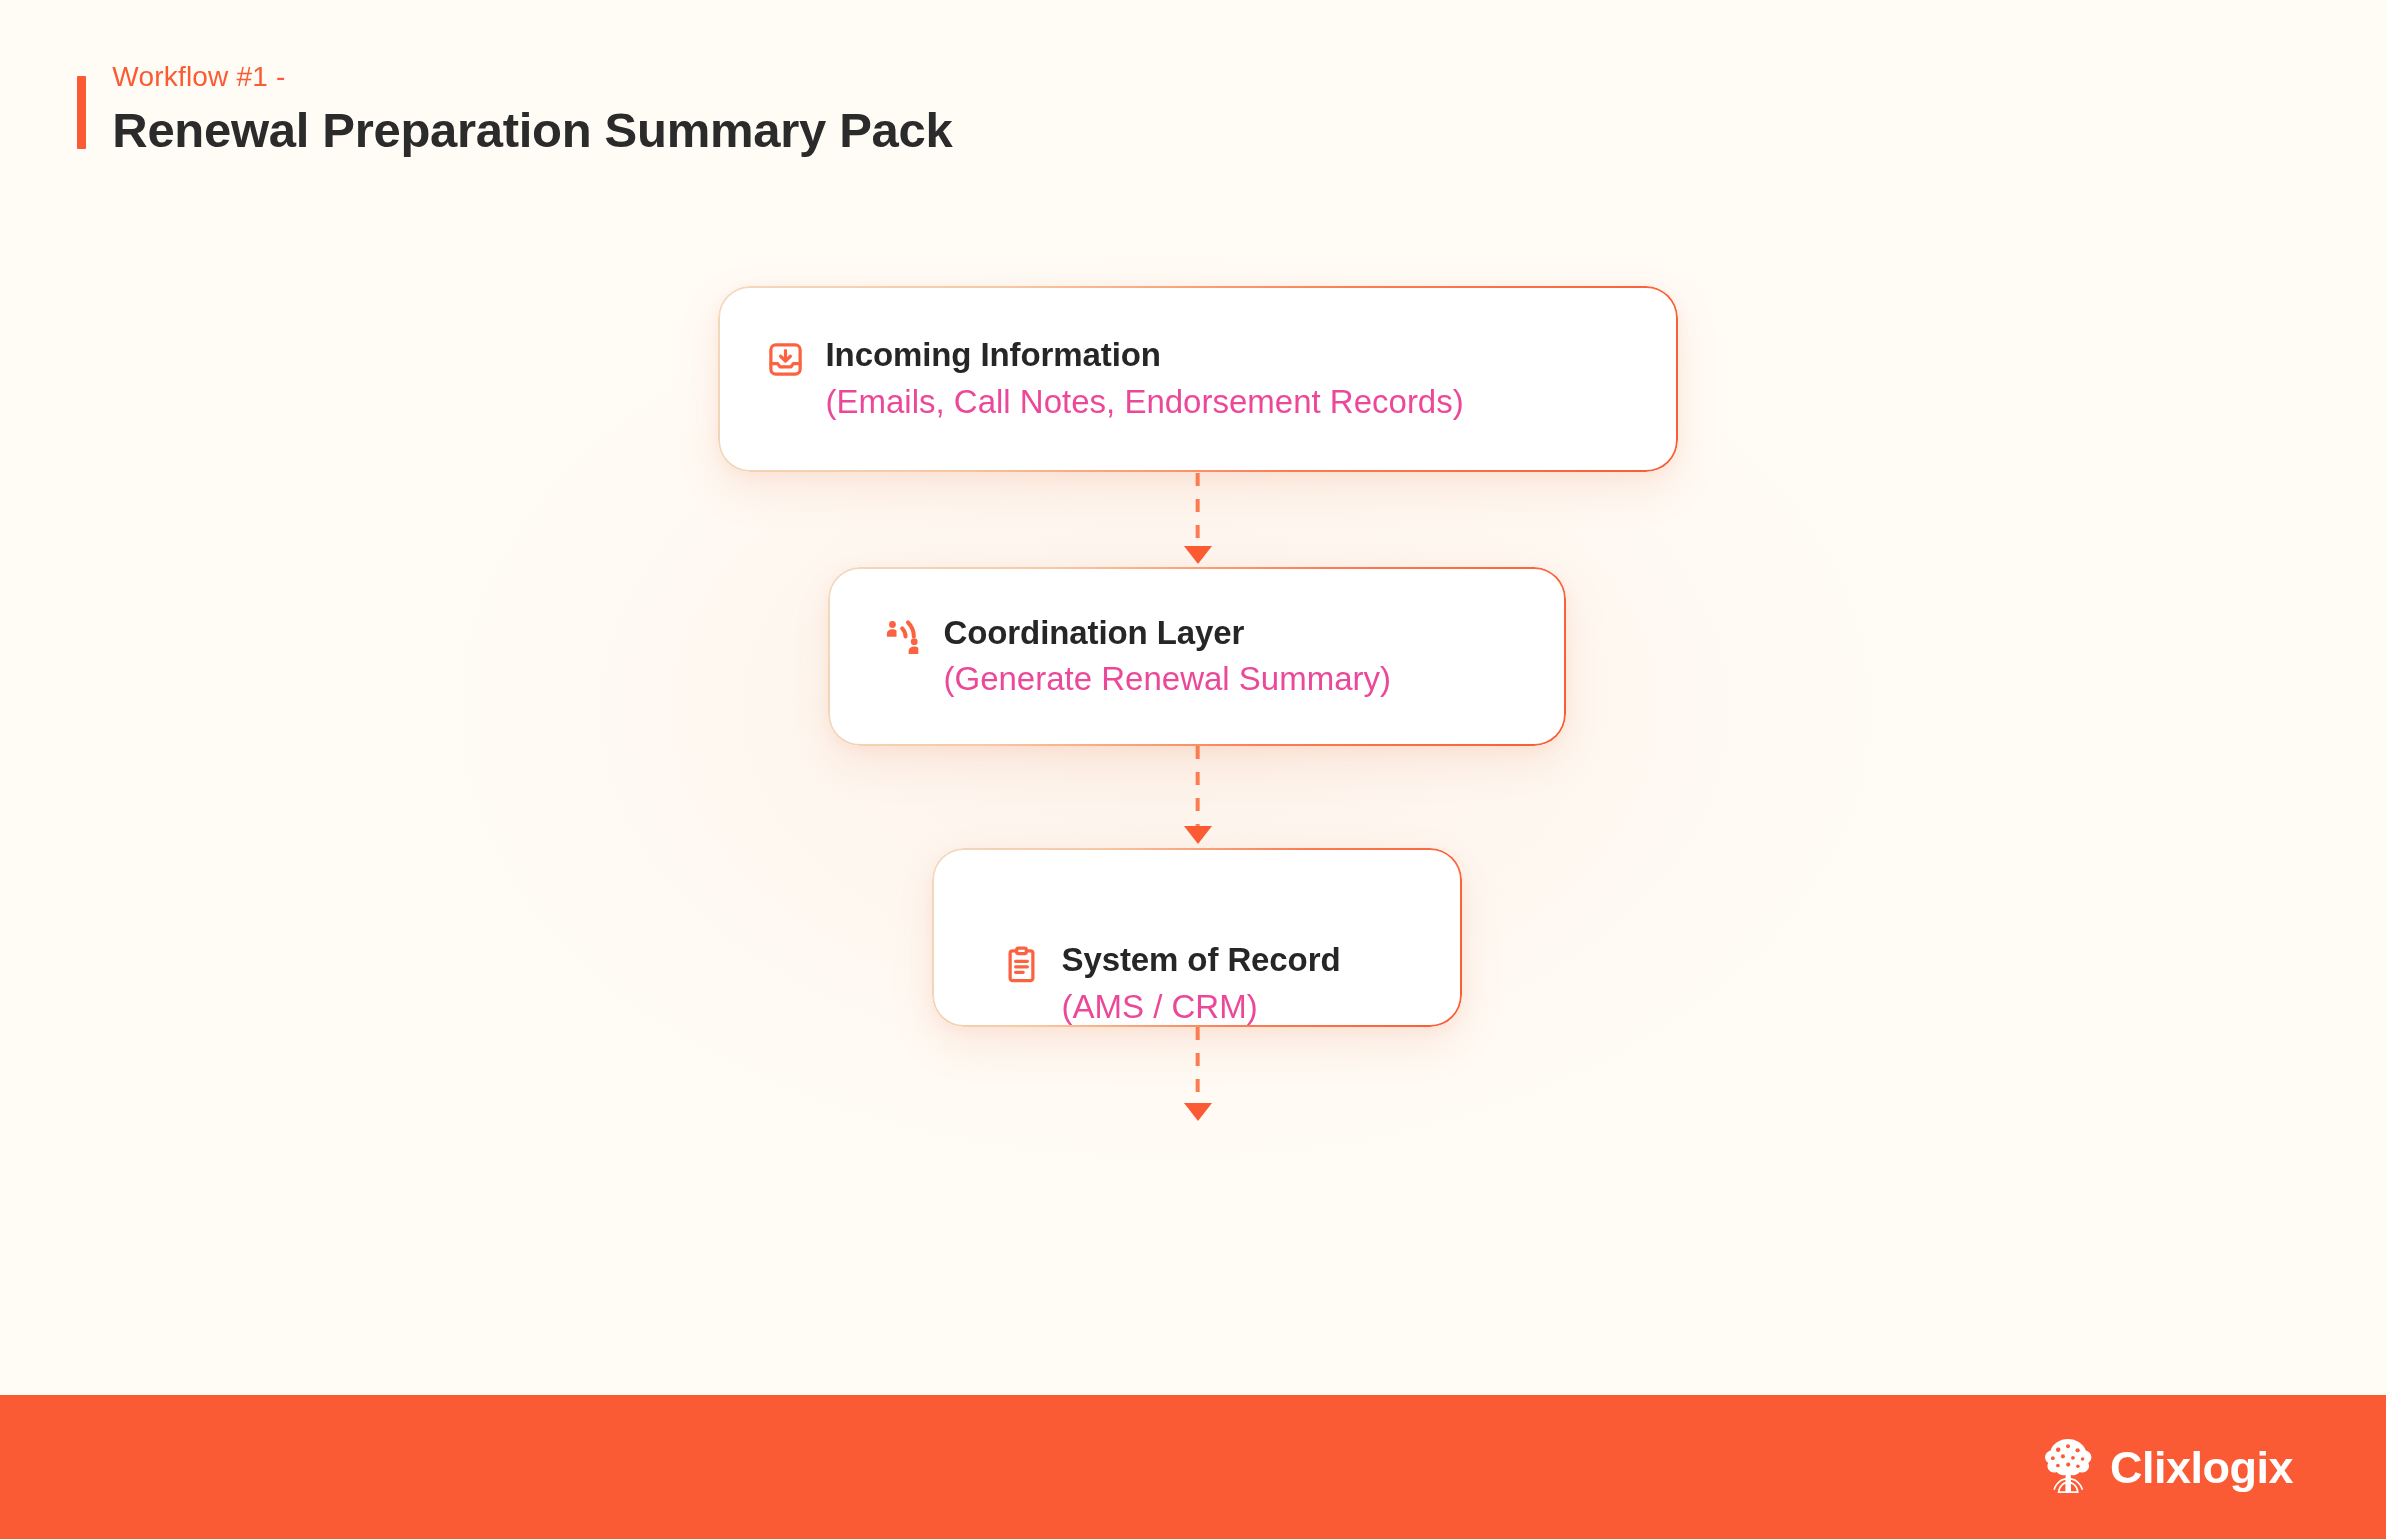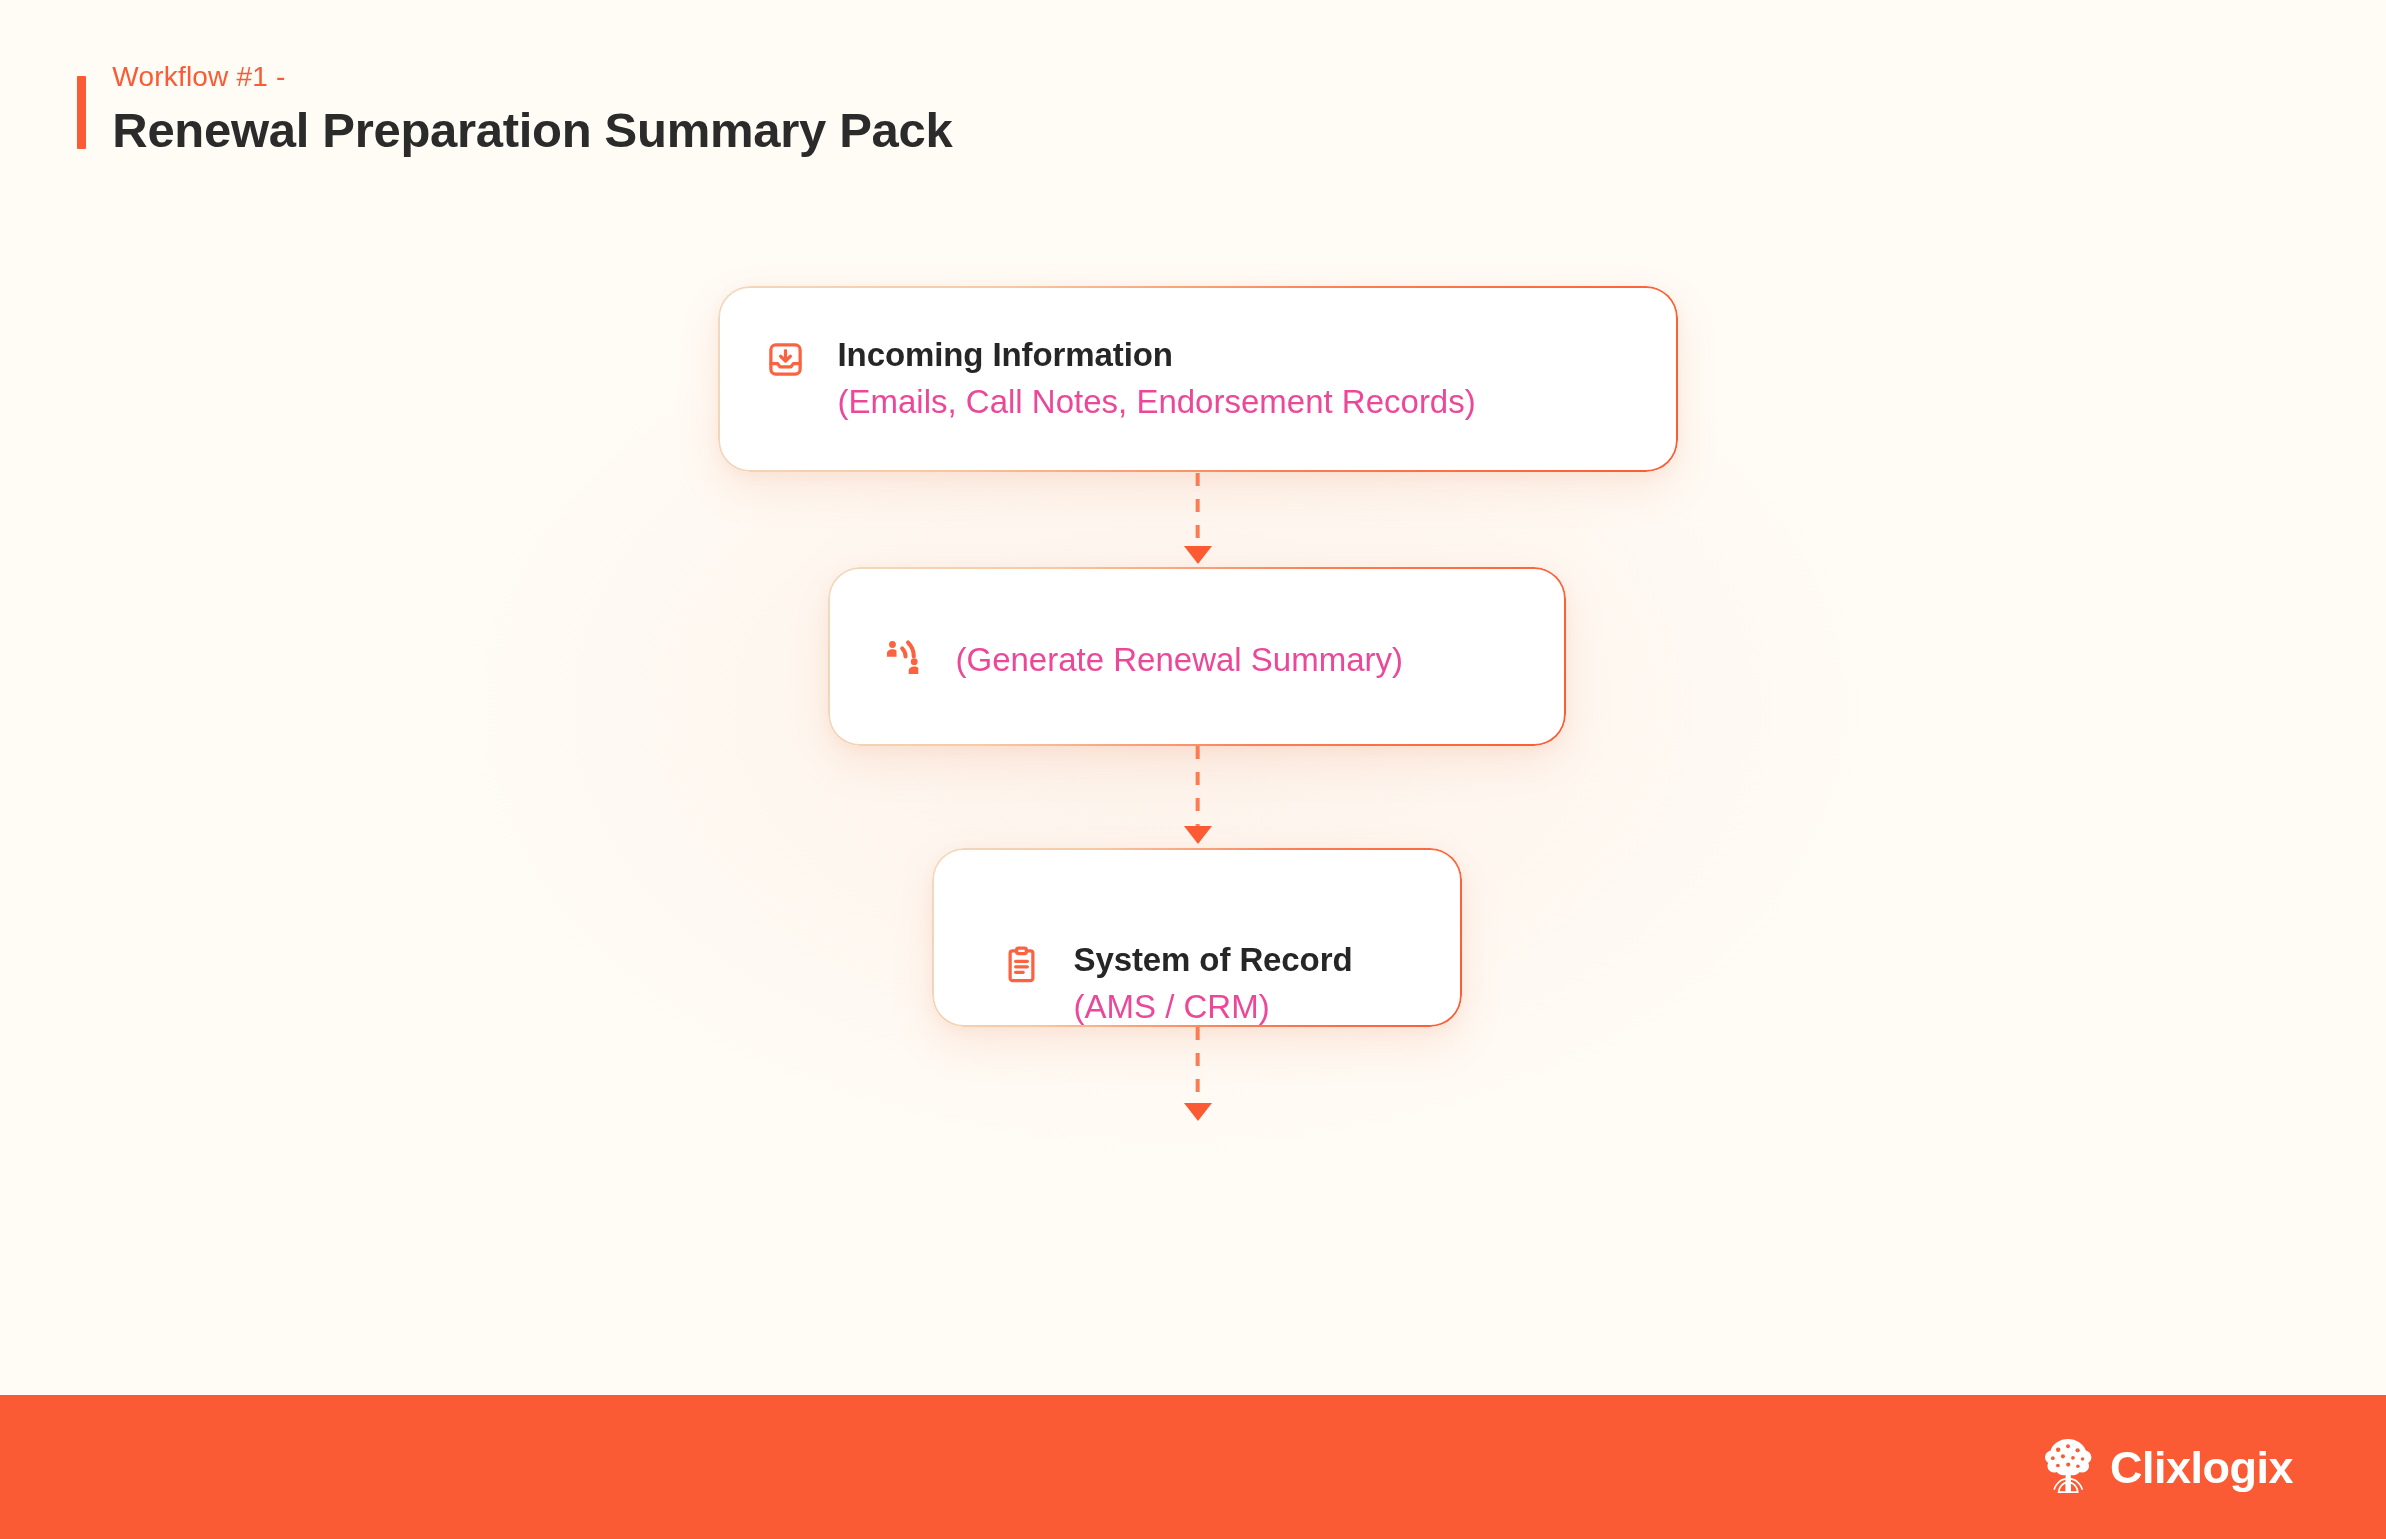--- a/index.html
+++ b/index.html
@@ -82,21 +82,21 @@
     -webkit-mask: linear-gradient(#000 0 0) content-box, linear-gradient(#000 0 0);
     -webkit-mask-composite: xor;
     mask: linear-gradient(#000 0 0) content-box, linear-gradient(#000 0 0);
     mask-composite: exclude;
     pointer-events: none;
   }
 
   .node-inner { display: flex; align-items: flex-start; gap: 20.5px; position: relative; z-index: 1; }
   .node-icon { flex: none; width: 39px; height: 39px; margin-top: 3.7px; }
   .node-icon svg { display: block; width: 39px; height: 39px; }
-  .node-text { display: flex; flex-direction: column; margin-left: 12px; }
+  .node-text { display: flex; flex-direction: column; }
   .node-title {
     color: #262626;
     font-size: 33px;
     font-weight: 700;
     line-height: 1.18;
     letter-spacing: -0.1px;
     white-space: nowrap;
   }
   .node-sub {
     color: #ec4899;
@@ -219,20 +219,21 @@
           <svg viewBox="0 0 24 24" fill="#FB6340">
             <circle cx="5.2" cy="4.6" r="2.1"></circle>
             <path d="M1.8 12.2v-2.1c0-1.6 1.5-2.6 3.4-2.6 1 0 1.9.3 2.5.8v3.9z"></path>
             <circle cx="18.6" cy="15.2" r="2.1"></circle>
             <path d="M15.2 22.8v-2.1c0-1.6 1.5-2.6 3.4-2.6 1 0 1.9.3 2.5.8v3.9z"></path>
             <path d="M10.3 6.1a1.25 1.25 0 0 1 1.77 0A8.4 8.4 0 0 1 14.5 12a1.25 1.25 0 1 1-2.5 0 5.9 5.9 0 0 0-1.7-4.13 1.25 1.25 0 0 1 0-1.77z"></path>
             <path d="M13.9 2.5a1.25 1.25 0 0 1 1.77 0A13.4 13.4 0 0 1 19.6 12a1.25 1.25 0 1 1-2.5 0 10.9 10.9 0 0 0-3.2-7.73 1.25 1.25 0 0 1 0-1.77z"></path>
           </svg>
         </span>
         <span class="node-text">
+          <span class="node-title">Coordination Layer</span>
           <span class="node-sub">(Generate Renewal Summary)</span>
         </span>
       </div>
     </div>
 
     <div class="connector" id="conn-2">
       <div class="line"></div>
       <div class="head"></div>
     </div>
 

